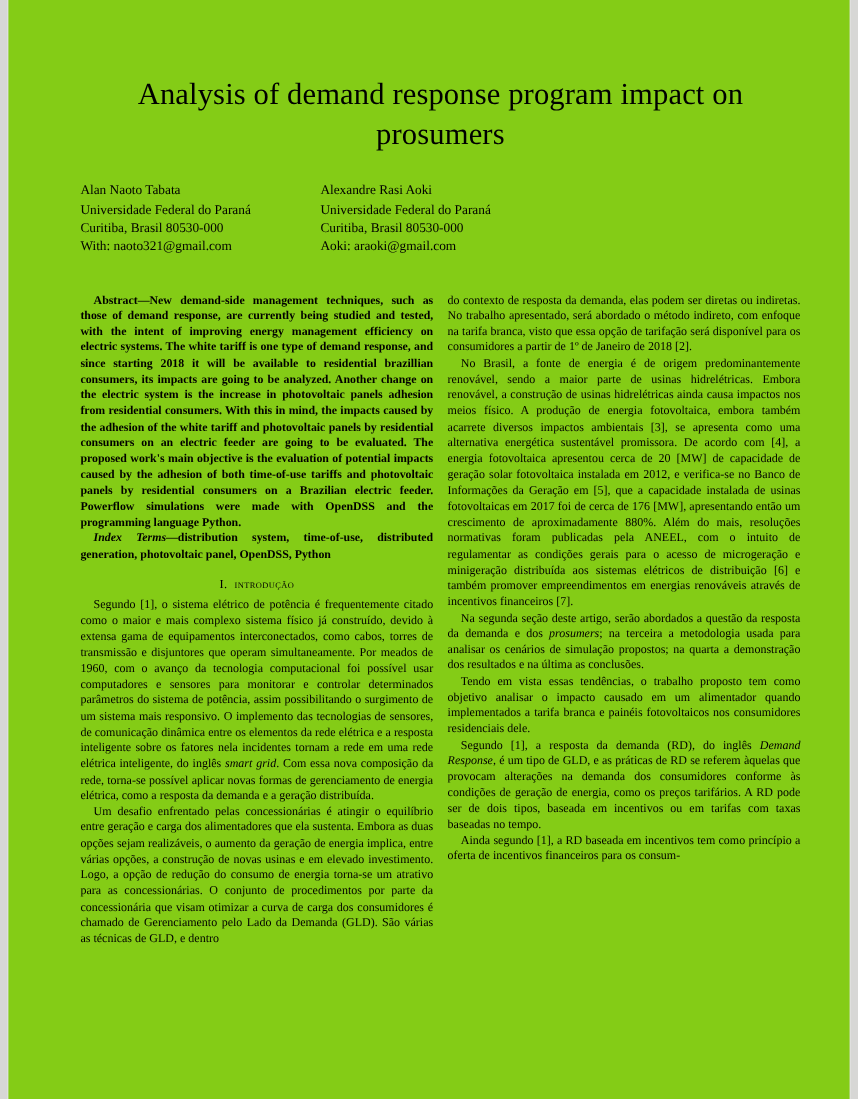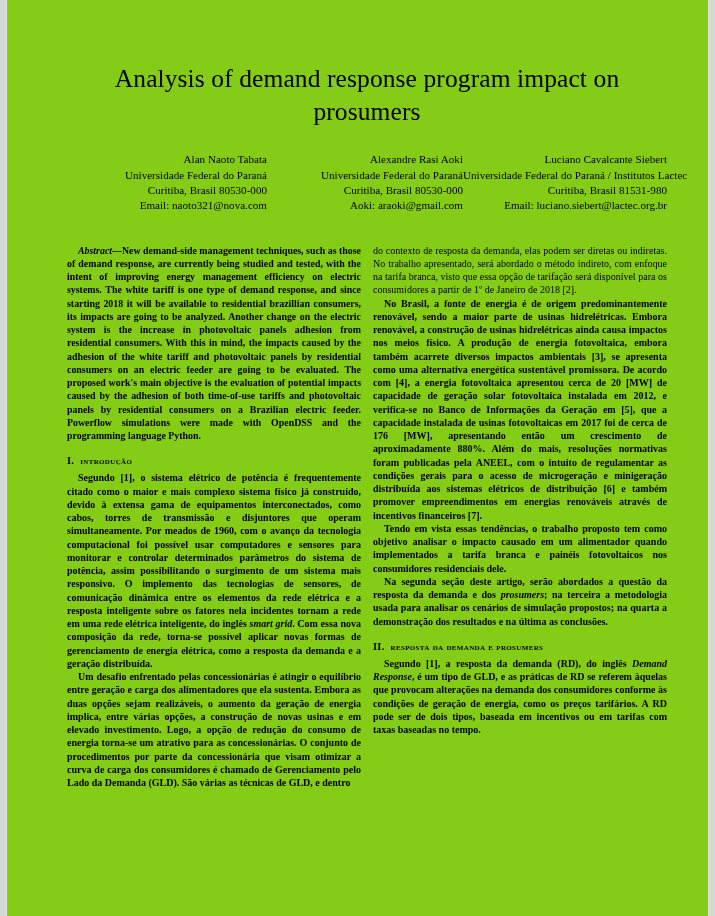--- a/index.html
+++ b/index.html
@@ -45,21 +45,21 @@
     padding-top: 62px;
     letter-spacing: 0.1px;
   }
 
   
   .authors {
     display: flex;
     margin-top: 24px;
   }
   .author {
-    text-align: right;
+    text-align: left;
     font-size: 11.1px;
     line-height: 15.3px;
   }
   .author-a { width: 200px; }
   .author-b { width: 196px; }
   .author-c { width: 204px; }
   .author .name {
     margin-bottom: 0.5px;
   }
   .author .line { white-space: nowrap; }
@@ -75,53 +75,52 @@
   }
 
   p {
     margin: 0;
     font-size: 10px;
     line-height: 13.25px;
     text-align: justify;
     text-justify: inter-word;
     hyphens: manual;
   }
-  p.indent { text-indent: 11px; font-weight: bold; }
+  p.indent { text-indent: 11px; }
 
   .abstract {
     font-weight: bold;
     font-size: 9.9px;
     line-height: 13.25px;
     text-align: justify;
     text-indent: 11px;
     margin: 0;
   }
   .abstract .lead {
-    font-style: italic;
     font-weight: bold;
   }
   .idxterms {
     font-weight: bold;
     font-size: 9.9px;
     line-height: 13.25px;
     text-align: justify;
     text-indent: 11px;
     margin: 0;
   }
   .idxterms .lead {
     font-style: italic;
     font-weight: bold;
   }
 
   h2.section {
     font-size: 10.3px;
-    font-weight: bold;
+    font-weight: normal;
     font-variant: small-caps;
     text-transform: lowercase;
-    text-align: left;
+    text-align: center;
     margin: 13px 0 5px 0;
     letter-spacing: 0.35px;
   }
   h2.section .numeral {
     font-variant: normal;
     text-transform: none;
   }
 
   i, em { font-style: italic; }
 </style>
@@ -134,63 +133,58 @@
     <h1 class="title">
       <span style="display: block;">Analysis of demand response program impact on</span>
       <span style="display: block;">prosumers</span>
     </h1>
 
     <div class="authors">
       <div class="author author-a">
         <div class="name line">Alan Naoto Tabata</div>
         <div class="line">Universidade Federal do Paraná</div>
         <div class="line">Curitiba, Brasil 80530-000</div>
-        <div class="line">Email: naoto321@nova.com</div>
+        <div class="line">With: naoto321@gmail.com</div>
       </div>
       <div class="author author-b">
         <div class="name line">Alexandre Rasi Aoki</div>
         <div class="line">Universidade Federal do Paraná</div>
         <div class="line">Curitiba, Brasil 80530-000</div>
         <div class="line">Aoki: araoki@gmail.com</div>
-      </div>
-      <div class="author author-c">
-        <div class="name line">Luciano Cavalcante Siebert</div>
-        <div class="line">Universidade Federal do Paraná / Institutos Lactec</div>
-        <div class="line">Curitiba, Brasil 81531-980</div>
-        <div class="line">Email: luciano.siebert@lactec.org.br</div>
       </div>
     </div>
 
     <div class="columns">
 
       <div class="col">
 
         <p class="abstract"><span class="lead">Abstract</span><span>—</span><span>New demand-side management techniques, such as those of demand response, are currently being studied and tested, with the intent of improving energy management efficiency on electric systems. The white tariff is one type of demand response, and since starting 2018 it will be available to residential brazillian consumers, its impacts are going to be analyzed. Another change on the electric system is the increase in photovoltaic panels adhesion from residential consumers. With this in mind, the impacts caused by the adhesion of the white tariff and photovoltaic panels by residential consumers on an electric feeder are going to be evaluated. The proposed work's main objective is the evaluation of potential impacts caused by the adhesion of both time-of-use tariffs and photovoltaic panels by residential consumers on a Brazilian electric feeder. Powerflow simulations were made with OpenDSS and the programming language Python.</span></p>
 
+        <p class="idxterms"><span class="lead">Index Terms</span><span>—</span><span>distribution system, time-of-use, distributed generation, photovoltaic panel, OpenDSS, Python</span></p>
 
         <h2 class="section"><span class="numeral">I.</span>&nbsp; <span>Introdução</span></h2>
 
         <p class="indent"><span>Segundo [1], o sistema elétrico de potência é frequentemente citado como o maior e mais complexo sistema físico já construído, devido à extensa gama de equipamentos interconectados, como cabos, torres de transmissão e disjuntores que operam simultaneamente. Por meados de 1960, com o avanço da tecnologia computacional foi possível usar computadores e sensores para monitorar e controlar determinados parâmetros do sistema de potência, assim possibilitando o surgimento de um sistema mais responsivo. O implemento das tecnologias de sensores, de comunicação dinâmica entre os elementos da rede elétrica e a resposta inteligente sobre os fatores nela incidentes tornam a rede em uma rede elétrica inteligente, do inglês </span><i>smart grid</i><span>. Com essa nova composição da rede, torna-se possível aplicar novas formas de gerenciamento de energia elétrica, como a resposta da demanda e a geração distribuída.</span></p>
 
         <p class="indent">Um desafio enfrentado pelas concessionárias é atingir o equilíbrio entre geração e carga dos alimentadores que ela sustenta. Embora as duas opções sejam realizáveis, o aumento da geração de energia implica, entre várias opções, a construção de novas usinas e em elevado investimento. Logo, a opção de redução do consumo de energia torna-se um atrativo para as concessionárias. O conjunto de procedimentos por parte da concessionária que visam otimizar a curva de carga dos consumidores é chamado de Gerenciamento pelo Lado da Demanda (GLD). São várias as técnicas de GLD, e dentro</p>
 
       </div>
 
       <div class="col">
 
         <p>do contexto de resposta da demanda, elas podem ser diretas ou indiretas. No trabalho apresentado, será abordado o método indireto, com enfoque na tarifa branca, visto que essa opção de tarifação será disponível para os consumidores a partir de 1º de Janeiro de 2018 [2].</p>
 
         <p class="indent">No Brasil, a fonte de energia é de origem predominantemente renovável, sendo a maior parte de usinas hidrelétricas. Embora renovável, a construção de usinas hidrelétricas ainda causa impactos nos meios físico. A produção de energia fotovoltaica, embora também acarrete diversos impactos ambientais [3], se apresenta como uma alternativa energética sustentável promissora. De acordo com [4], a energia fotovoltaica apresentou cerca de 20 [MW] de capacidade de geração solar fotovoltaica instalada em 2012, e verifica-se no Banco de Informações da Geração em [5], que a capacidade instalada de usinas fotovoltaicas em 2017 foi de cerca de 176 [MW], apresentando então um crescimento de aproximadamente 880%. Além do mais, resoluções normativas foram publicadas pela ANEEL, com o intuito de regulamentar as condições gerais para o acesso de microgeração e minigeração distribuída aos sistemas elétricos de distribuição [6] e também promover empreendimentos em energias renováveis através de incentivos financeiros [7].</p>
 
+        <p class="indent"><span>Na segunda seção deste artigo, serão abordados a questão da resposta da demanda e dos </span><i>prosumers</i><span>; na terceira a metodologia usada para analisar os cenários de simulação propostos; na quarta a demonstração dos resultados e na última as conclusões.</span></p>
+
         <p class="indent">Tendo em vista essas tendências, o trabalho proposto tem como objetivo analisar o impacto causado em um alimentador quando implementados a tarifa branca e painéis fotovoltaicos nos consumidores residenciais dele.</p>
 
-        <p class="indent"><span>Na segunda seção deste artigo, serão abordados a questão da resposta da demanda e dos </span><i>prosumers</i><span>; na terceira a metodologia usada para analisar os cenários de simulação propostos; na quarta a demonstração dos resultados e na última as conclusões.</span></p>
-
-        <h2 class="section"><span class="numeral">II.</span>&nbsp; <span>Resposta da demanda e prosumers</span></h2>
 
         <p class="indent"><span>Segundo [1], a resposta da demanda (RD), do inglês </span><i>Demand Response</i><span>, é um tipo de GLD, e as práticas de RD se referem àquelas que provocam alterações na demanda dos consumidores conforme às condições de geração de energia, como os preços tarifários. A RD pode ser de dois tipos, baseada em incentivos ou em tarifas com taxas baseadas no tempo.</span></p>
 
+        <p class="indent">Ainda segundo [1], a RD baseada em incentivos tem como princípio a oferta de incentivos financeiros para os consum-</p>
 
       </div>
 
     </div>
   </div>
 </div>
 
 </body></html>

